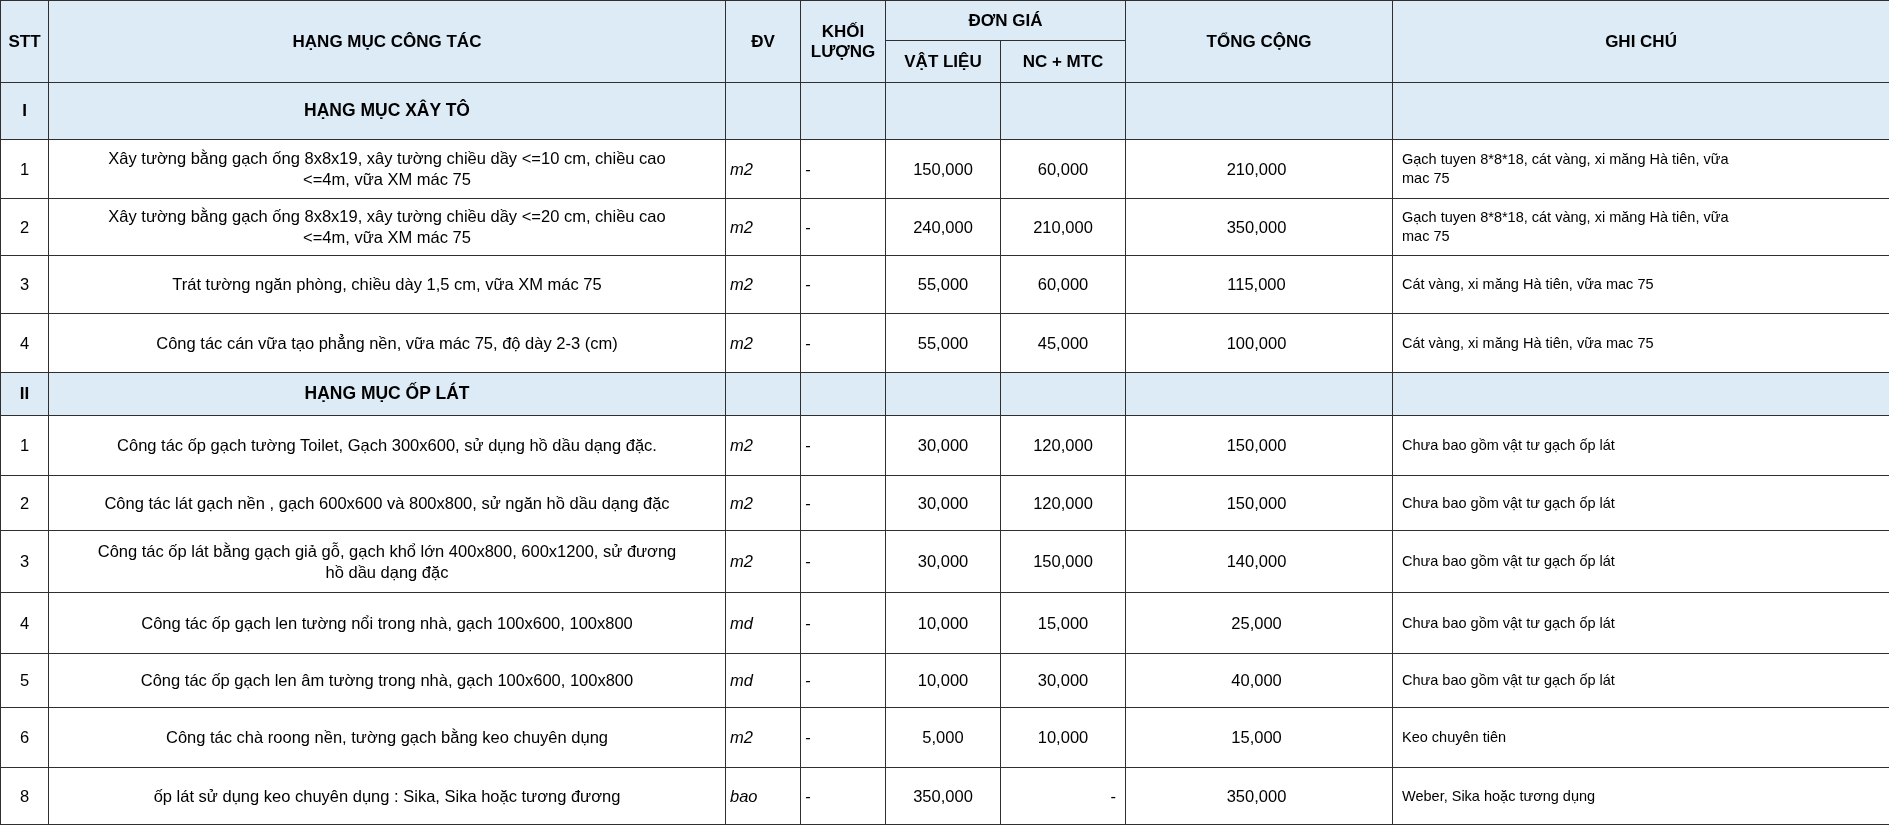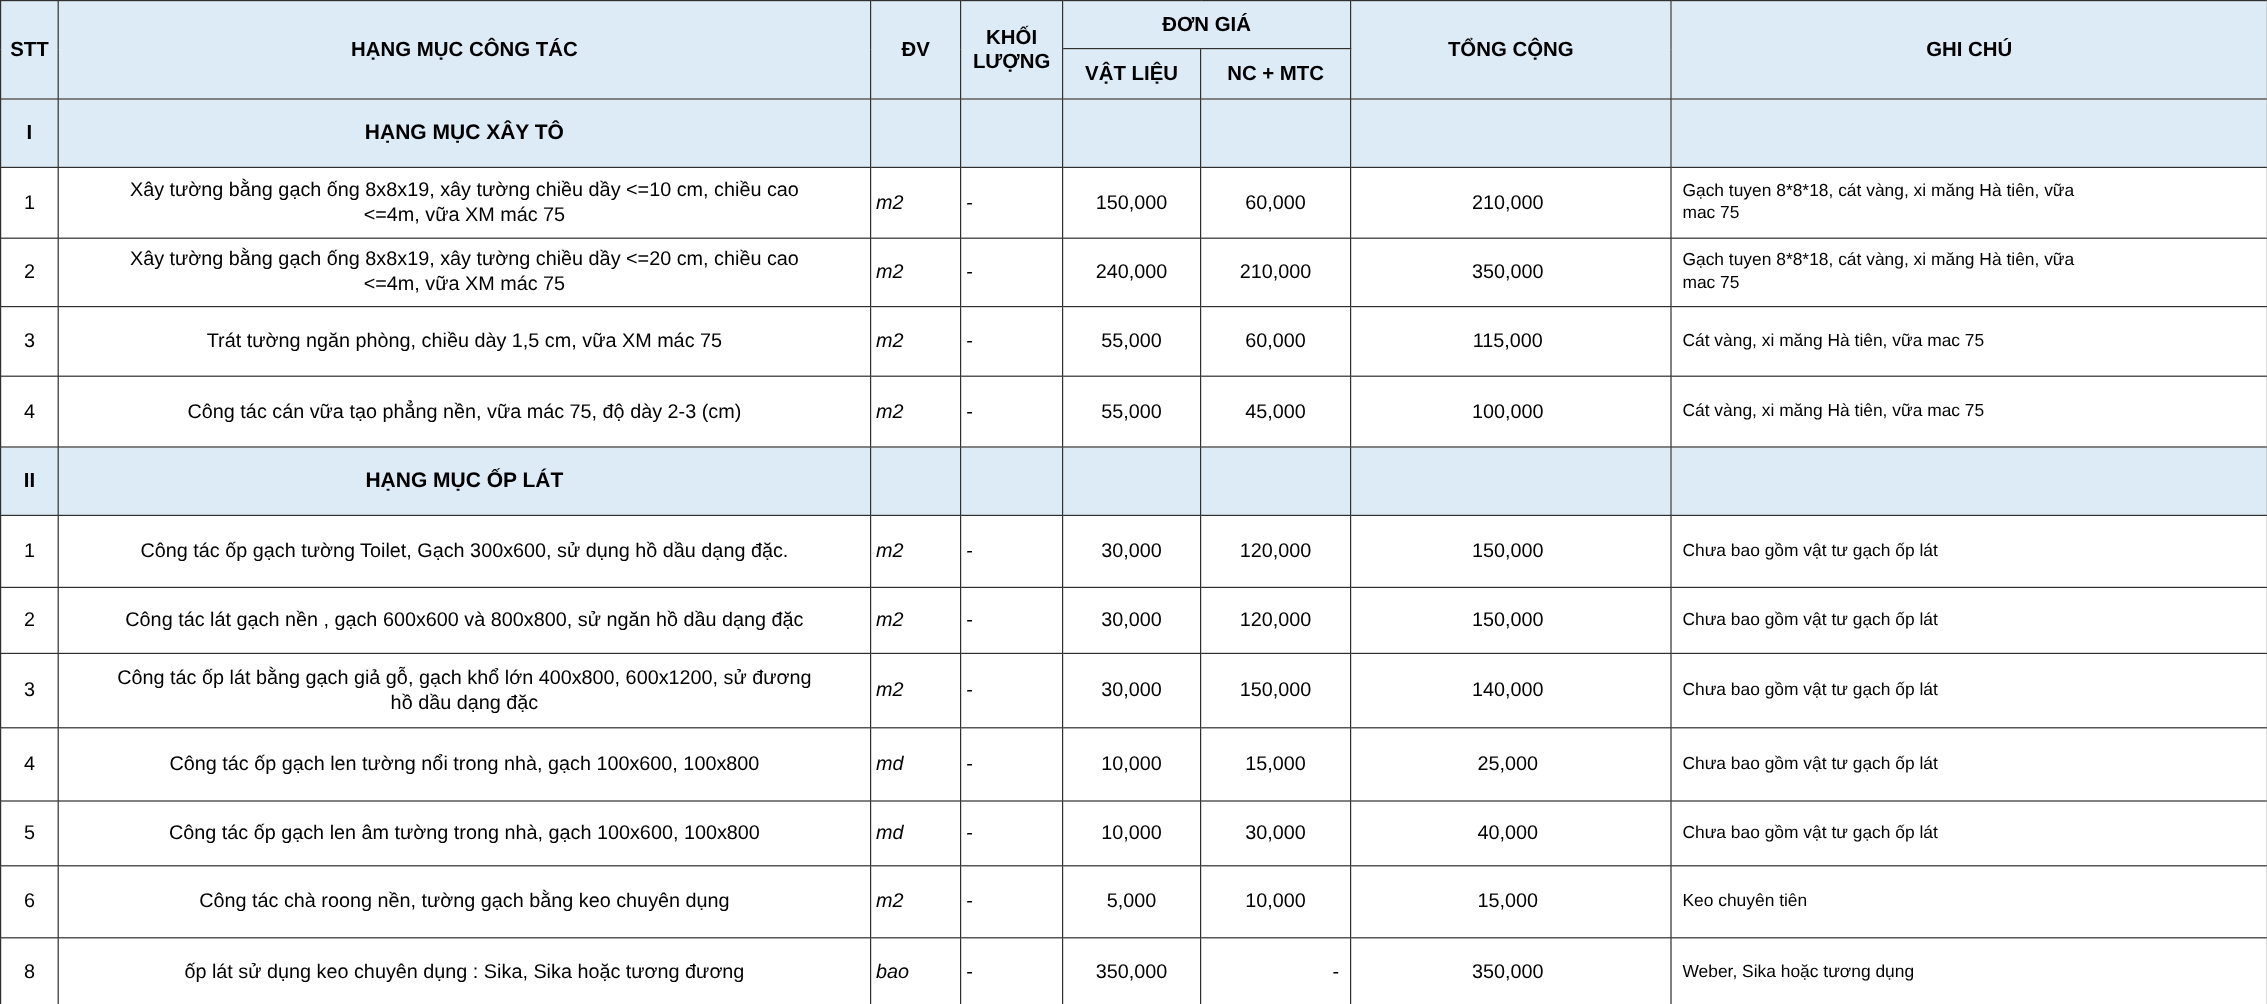--- a/index.html
+++ b/index.html
@@ -120,21 +120,21 @@
     <tr style="height:59px">
       <td class="stt">4</td>
       <td class="desc">Công tác cán vữa tạo phẳng nền, vữa mác 75, độ dày 2-3 (cm)</td>
       <td class="c">m2</td>
       <td class="c">-</td>
       <td class="num">55,000</td>
       <td class="num">45,000</td>
       <td class="total">100,000</td>
       <td class="note">Cát vàng, xi măng Hà tiên, vữa mac 75</td>
     </tr>
-    <tr class="section" style="height:57px">
+    <tr class="section" style="height:43px">
       <td class="stt">II</td>
       <td class="desc">HẠNG MỤC ỐP LÁT</td>
       <td class="c"></td>
       <td class="c"></td>
       <td class="num"></td>
       <td class="num"></td>
       <td class="total"></td>
       <td class="note"></td>
     </tr>
     <tr style="height:60px">

